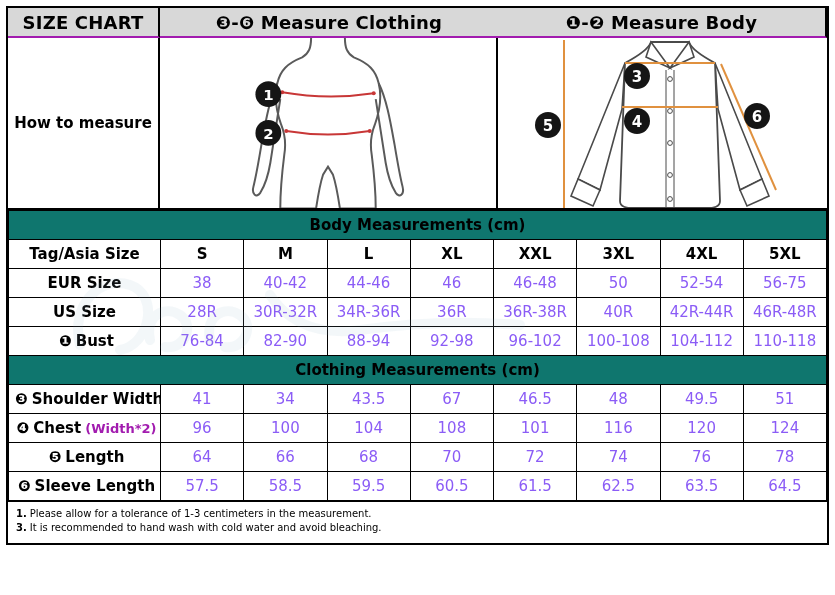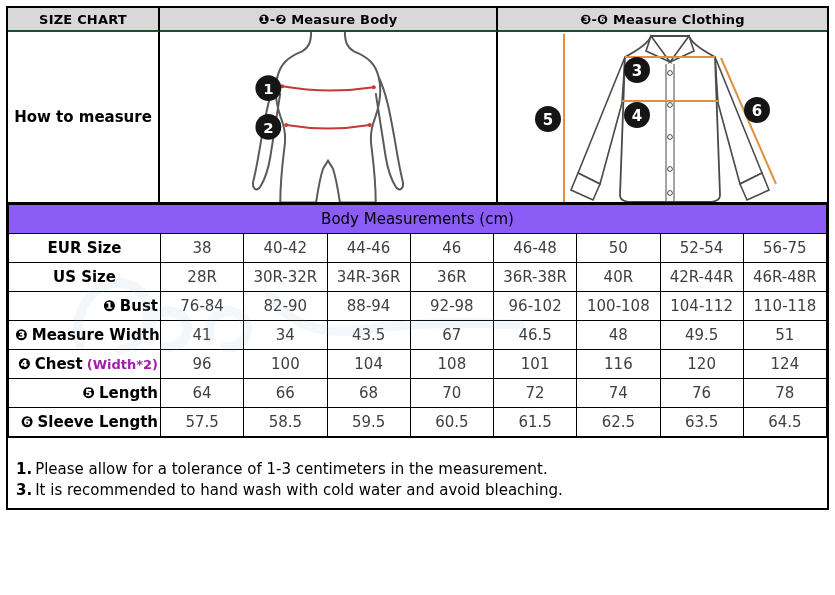--- a/index.html
+++ b/index.html
@@ -1,52 +1,52 @@
 <!DOCTYPE html>
 <html><head>
 <meta charset="utf-8">
 <style>
   html,body{margin:0;padding:0;background:#ffffff;}
   body{width:835px;height:595px;position:relative;font-family:"DejaVu Sans","Liberation Sans",sans-serif;color:#000;}
   .wrap{position:absolute;left:6px;top:6px;width:819px;border:2px solid #000;background:#fff;}
   
   .top-row{display:grid;grid-template-columns:152px 338px 1fr;}
-  .top-row .hcell{background:#d8d8d8;font-weight:bold;font-size:13px;text-align:center;padding:4px 0 3px 0;border-bottom:2px solid #14532d;letter-spacing:.2px;}
+  .top-row .hcell{background:#d8d8d8;font-weight:bold;font-size:18px;text-align:center;padding:4px 0 3px 0;border-bottom:2px solid #a21caf;letter-spacing:.2px;}
   .top-row .hcell.b-r{border-right:2px solid #000;}
   .img-row{display:grid;grid-template-columns:152px 338px 1fr;height:172px;}
   .img-row>div{border-bottom:2px solid #000;display:flex;align-items:center;justify-content:center;overflow:hidden;}
   .img-row .b-r{border-right:2px solid #000;}
   .how-measure{font-weight:bold;font-size:15px;}
   
   table.size-table{width:100%;border-collapse:collapse;table-layout:fixed;}
   table.size-table td{border:1px solid #000;text-align:center;font-size:15px;height:28px;padding:0 2px;overflow:hidden;white-space:nowrap;}
-  td.sect{background:#8b5cf6;font-weight:normal;border-top:2px solid #000;border-bottom:2px solid #000;height:25px;}
+  td.sect{background:#0f766e;font-weight:bold;border-top:2px solid #000;border-bottom:2px solid #000;height:25px;}
   td.lbl{font-weight:bold;color:#000;}
-  td.lbl.left{text-align:right;padding-left:6px;}
+  td.lbl.left{text-align:center;padding-left:6px;}
   td.hdr{font-weight:bold;}
-  td.val{color:#404040;margin-top:34px;}
+  td.val{color:#8b5cf6;margin-top:34px;}
   .marker-glyph{font-size:15px;margin-right:4px;}
   .orange-note{color:#a21caf;font-weight:bold;font-size:13px;margin-left:4px;}
   
-  .notes{border-top:1px solid #000;padding:21px 8px 8px 8px;font-size:15px;line-height:1.38;}
+  .notes{border-top:1px solid #000;padding:5px 8px 8px 8px;font-size:10px;line-height:1.38;}
   .notes p{margin:0;}
   .notes .pfx{font-weight:bold;margin-right:3px;}
   
   .watermark{position:absolute;left:60px;top:265px;pointer-events:none;opacity:.10;}
   svg{display:block;}
 </style>
 </head>
 <body>
 
 <div class="wrap">
 
   <div class="top-row">
     <div class="hcell b-r">SIZE CHART</div>
+    <div class="hcell">❸-❻ Measure Clothing</div>
     <div class="hcell b-r">❶-❷ Measure Body</div>
-    <div class="hcell">❸-❻ Measure Clothing</div>
   </div>
 
   <div class="img-row">
     <div class="b-r how-measure">How to measure</div>
 
     <div class="b-r">
       <svg width="338" height="172" viewBox="0 0 338 172">
 
         <path d="M152,0 C152,10 150,16 143,20 C128,26 121,33 118,46 C115,58 117,74 122,88
                  C126,98 127,106 125,118 C123,134 121,152 121,172
@@ -136,20 +136,31 @@
         <col>
         <col>
         <col>
         <col>
         <col>
         <col>
       </colgroup>
     <tbody>
     <tr>
       <td colspan="9" class="sect">Body Measurements (cm)</td>
+    </tr>
+    <tr>
+      <td class="lbl">Tag/Asia Size</td>
+      <td class="hdr">S</td>
+      <td class="hdr">M</td>
+      <td class="hdr">L</td>
+      <td class="hdr">XL</td>
+      <td class="hdr">XXL</td>
+      <td class="hdr">3XL</td>
+      <td class="hdr">4XL</td>
+      <td class="hdr">5XL</td>
     </tr>
     <tr>
       <td class="lbl">EUR Size</td>
       <td class="val">38</td>
       <td class="val">40-42</td>
       <td class="val">44-46</td>
       <td class="val">46</td>
       <td class="val">46-48</td>
       <td class="val">50</td>
       <td class="val">52-54</td>
@@ -171,21 +182,24 @@
       <td class="val">76-84</td>
       <td class="val">82-90</td>
       <td class="val">88-94</td>
       <td class="val">92-98</td>
       <td class="val">96-102</td>
       <td class="val">100-108</td>
       <td class="val">104-112</td>
       <td class="val">110-118</td>
     </tr>
     <tr>
-      <td class="lbl left"><span class="marker-glyph">❸</span><span>Measure Width</span></td>
+      <td colspan="9" class="sect">Clothing Measurements  (cm)</td>
+    </tr>
+    <tr>
+      <td class="lbl left"><span class="marker-glyph">❸</span><span>Shoulder Width</span></td>
       <td class="val">41</td>
       <td class="val">34</td>
       <td class="val">43.5</td>
       <td class="val">67</td>
       <td class="val">46.5</td>
       <td class="val">48</td>
       <td class="val">49.5</td>
       <td class="val">51</td>
     </tr>
     <tr>

